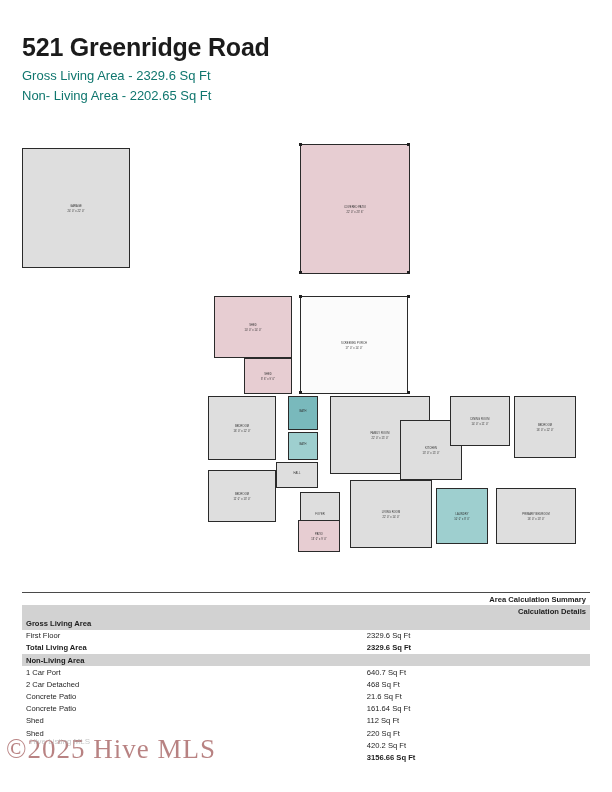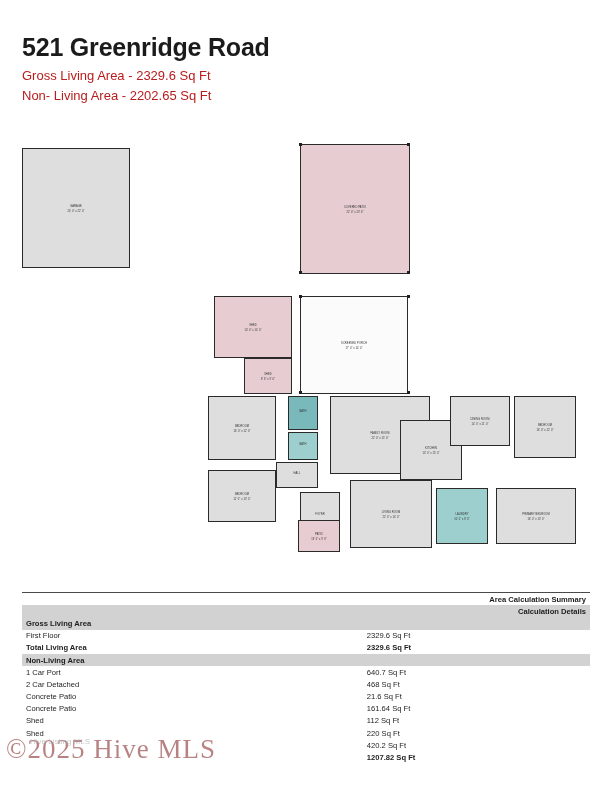--- a/index.html
+++ b/index.html
@@ -27,21 +27,21 @@
   .title {
     font-size: 25px;
     font-weight: bold;
     color: #1b1b1b;
     letter-spacing: -0.2px;
     margin: 14px 0 6px 0;
     line-height: 1.1;
   }
   .subtitle {
     font-size: 13px;
-    color: #b91c1c;
+    color: #0f766e;
     margin: 0 0 5px 0;
     line-height: 1.2;
   }
 
   
   .plan {
     position: absolute;
     left: 0;
     top: 120px;
     width: 612px;
@@ -272,21 +272,21 @@
           <tr>
             <td>Shed</td>
             <td class="valcol">220 Sq Ft</td>
           </tr>
           <tr>
             <td></td>
             <td class="valcol">420.2 Sq Ft</td>
           </tr>
           <tr>
             <td class="bold"></td>
-            <td class="bold valcol">1207.82 Sq Ft</td>
+            <td class="bold valcol">3156.66 Sq Ft</td>
           </tr>
         </tbody>
     </table>
   </div>
 
   <div class="watermark">©2025 Hive MLS</div>
   <div class="watermark2">Hive Listing MLS</div>
 
 </div>
 

